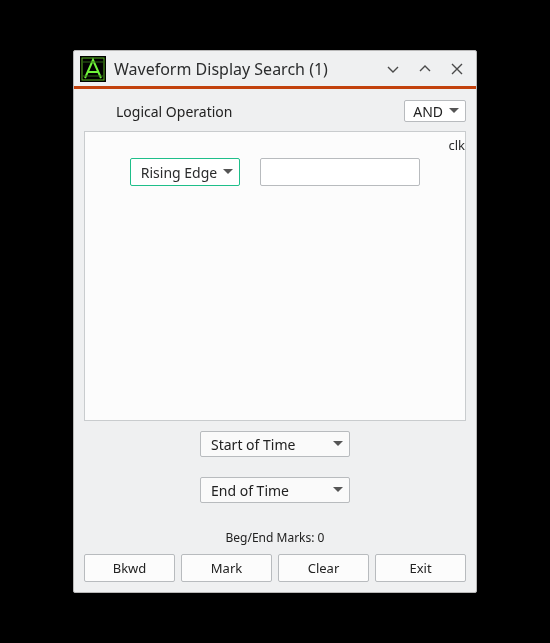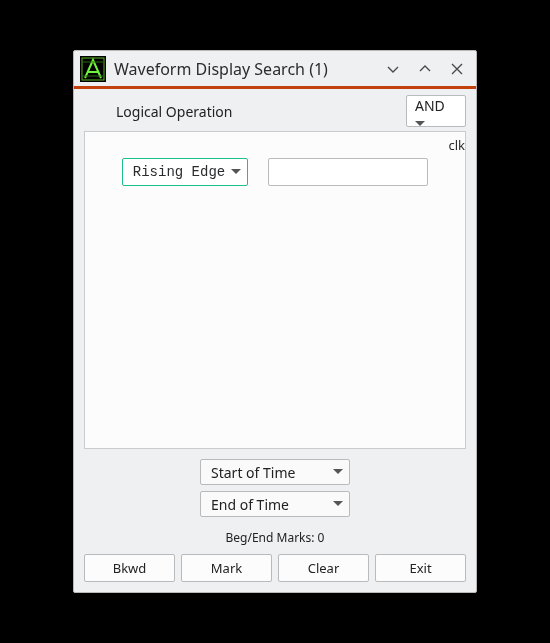--- a/index.html
+++ b/index.html
@@ -60,28 +60,28 @@
     align-items: center;
     padding: 6px 10px 4px 10px;
   }
   .oplabel-wrap {
     flex: 1 1 auto;
     text-align: left;
     padding-left: 32px;
   }
   .select {
     display: inline-flex;
+    align-items: center;
     background: #fff;
     border: 1px solid #b8bbbe;
     border-radius: 2px;
-    height: 32px;
+    height: 22px;
     padding: 0 6px 0 8px;
     gap: 6px;
     min-width: 60px;
-    flex-direction: column;
   }
   .select .caret {
     width: 10px; height: 6px;
   }
   .panel {
     margin: 0 10px;
     border: 1px solid #c9ccce;
     background: #fcfcfc;
     flex: 1 1 auto;
     position: relative;
@@ -94,21 +94,20 @@
     font-size: 13px;
     color: #2b2c2d;
     padding-bottom: 2px;
   }
   .sigrow {
     display: flex;
     align-items: center;
     justify-content: center;
     gap: 20px;
     padding: 2px 16px 8px 16px;
-    font-family: Liberation Mono, monospace;
   }
   .edge-select {
     display: inline-flex;
     align-items: center;
     height: 28px;
     border: 1px solid #1fbf8a;
     border-radius: 2px;
     background: #fff;
     padding: 0 6px 0 10px;
     gap: 6px;
@@ -123,21 +122,21 @@
     border-radius: 2px;
     padding: 0 6px;
     font: inherit;
     color: #222;
   }
   .bottomrows {
     padding: 10px 10px 0 10px;
     display: flex;
     flex-direction: column;
     align-items: center;
-    gap: 6px;
+    gap: 20px;
   }
   .wide-select {
     display: inline-flex;
     align-items: center;
     justify-content: space-between;
     height: 26px;
     width: 150px;
     border: 1px solid #b8bbbe;
     background: #fafafa;
     border-radius: 2px;

